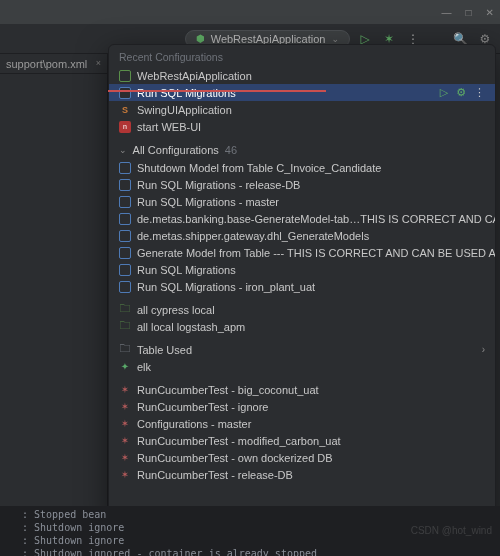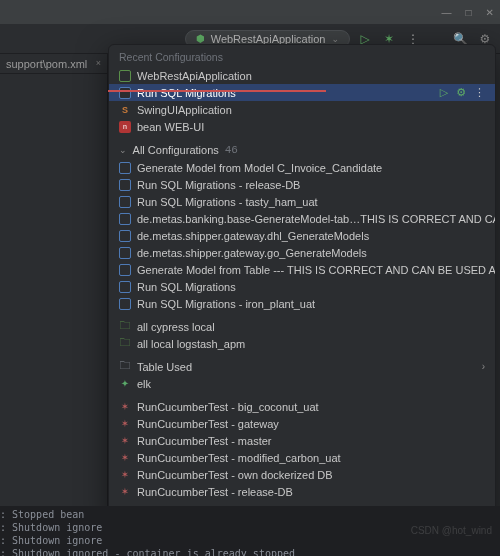--- a/index.html
+++ b/index.html
@@ -118,30 +118,30 @@
     left: 108px; top: 90px;
     width: 218px; height: 2px;
     background: #c94f4f;
     z-index: 5;
   }
   .all-conf {
     display:flex; align-items:center; gap:6px;
     padding: 3px 10px; font-size:11px; color:#c8c8c8;
   }
   .all-conf .chevron { color:#888; font-size:9px;}
-  .count { color:#6f737a;font-family:Liberation Mono, monospace; }
+  .count { color:#6f737a; }
   .spacer { height: 6px; }
   
   .terminal {
     position:absolute; left:0; right:0; bottom:0; height: 50px;
     background: #1e1f22;
     color: #8a8f98;
     font-family: "Consolas", monospace;
     font-size: 10px;
-    padding: 2px 0;
+    padding: 2px 22px;
     line-height: 13px;
   }
   .terminal .line { white-space: nowrap; overflow:hidden; }
   .watermark {
     position:absolute; right:8px; bottom:20px;
     color: rgba(200,200,200,.18);
     font-size: 10px;
     z-index: 20;
   }
 </style>
@@ -197,54 +197,50 @@
       <span class="ic" style="color:#5fad65">⚙</span>
       <span class="ic" style="color:#ccc">⋮</span>
     </span>
   </div>
   <div class="row">
     <span class="icon-swing">S</span>
     <span>SwingUIApplication</span>
   </div>
   <div class="row">
     <span class="icon-npm">n</span>
-    <span>bean WEB-UI</span>
+    <span>start WEB-UI</span>
   </div>
 
   <div class="spacer"></div>
   <div class="all-conf">
     <span class="chevron">⌄</span>
     <span>All Configurations</span>
     <span class="count">46</span>
   </div>
 
   <div id="all-list">
       <div class="row">
         <span class="icon-box"></span>
-        <span>Generate Model from Model C_Invoice_Candidate</span>
+        <span>Shutdown Model from Table C_Invoice_Candidate</span>
       </div>
       <div class="row">
         <span class="icon-box"></span>
         <span>Run SQL Migrations  - release-DB</span>
       </div>
       <div class="row">
         <span class="icon-box"></span>
-        <span>Run SQL Migrations - tasty_ham_uat</span>
+        <span>Run SQL Migrations - master</span>
       </div>
       <div class="row">
         <span class="icon-box"></span>
         <span>de.metas.banking.base-GenerateModel-tab…THIS IS CORRECT AND CAN BE USED AS MODEL</span>
       </div>
       <div class="row">
         <span class="icon-box"></span>
         <span>de.metas.shipper.gateway.dhl_GenerateModels</span>
-      </div>
-      <div class="row">
-        <span class="icon-box"></span>
-        <span>de.metas.shipper.gateway.go_GenerateModels</span>
       </div>
       <div class="row">
         <span class="icon-box"></span>
         <span>Generate Model from Table --- THIS IS CORRECT AND CAN BE USED AS MODEL</span>
       </div>
       <div class="row">
         <span class="icon-box"></span>
         <span>Run SQL Migrations</span>
       </div>
       <div class="row">
@@ -277,25 +273,25 @@
   </div>
 
   <div class="spacer"></div>
   <div id="cucumber-list">
       <div class="row">
         <span class="icon-bug">✶</span>
         <span>RunCucumberTest - big_coconut_uat</span>
       </div>
       <div class="row">
         <span class="icon-bug">✶</span>
-        <span>RunCucumberTest - gateway</span>
-      </div>
-      <div class="row">
-        <span class="icon-bug">✶</span>
-        <span>RunCucumberTest - master</span>
+        <span>RunCucumberTest - ignore</span>
+      </div>
+      <div class="row">
+        <span class="icon-bug">✶</span>
+        <span>Configurations - master</span>
       </div>
       <div class="row">
         <span class="icon-bug">✶</span>
         <span>RunCucumberTest - modified_carbon_uat</span>
       </div>
       <div class="row">
         <span class="icon-bug">✶</span>
         <span>RunCucumberTest - own dockerized DB</span>
       </div>
       <div class="row">

